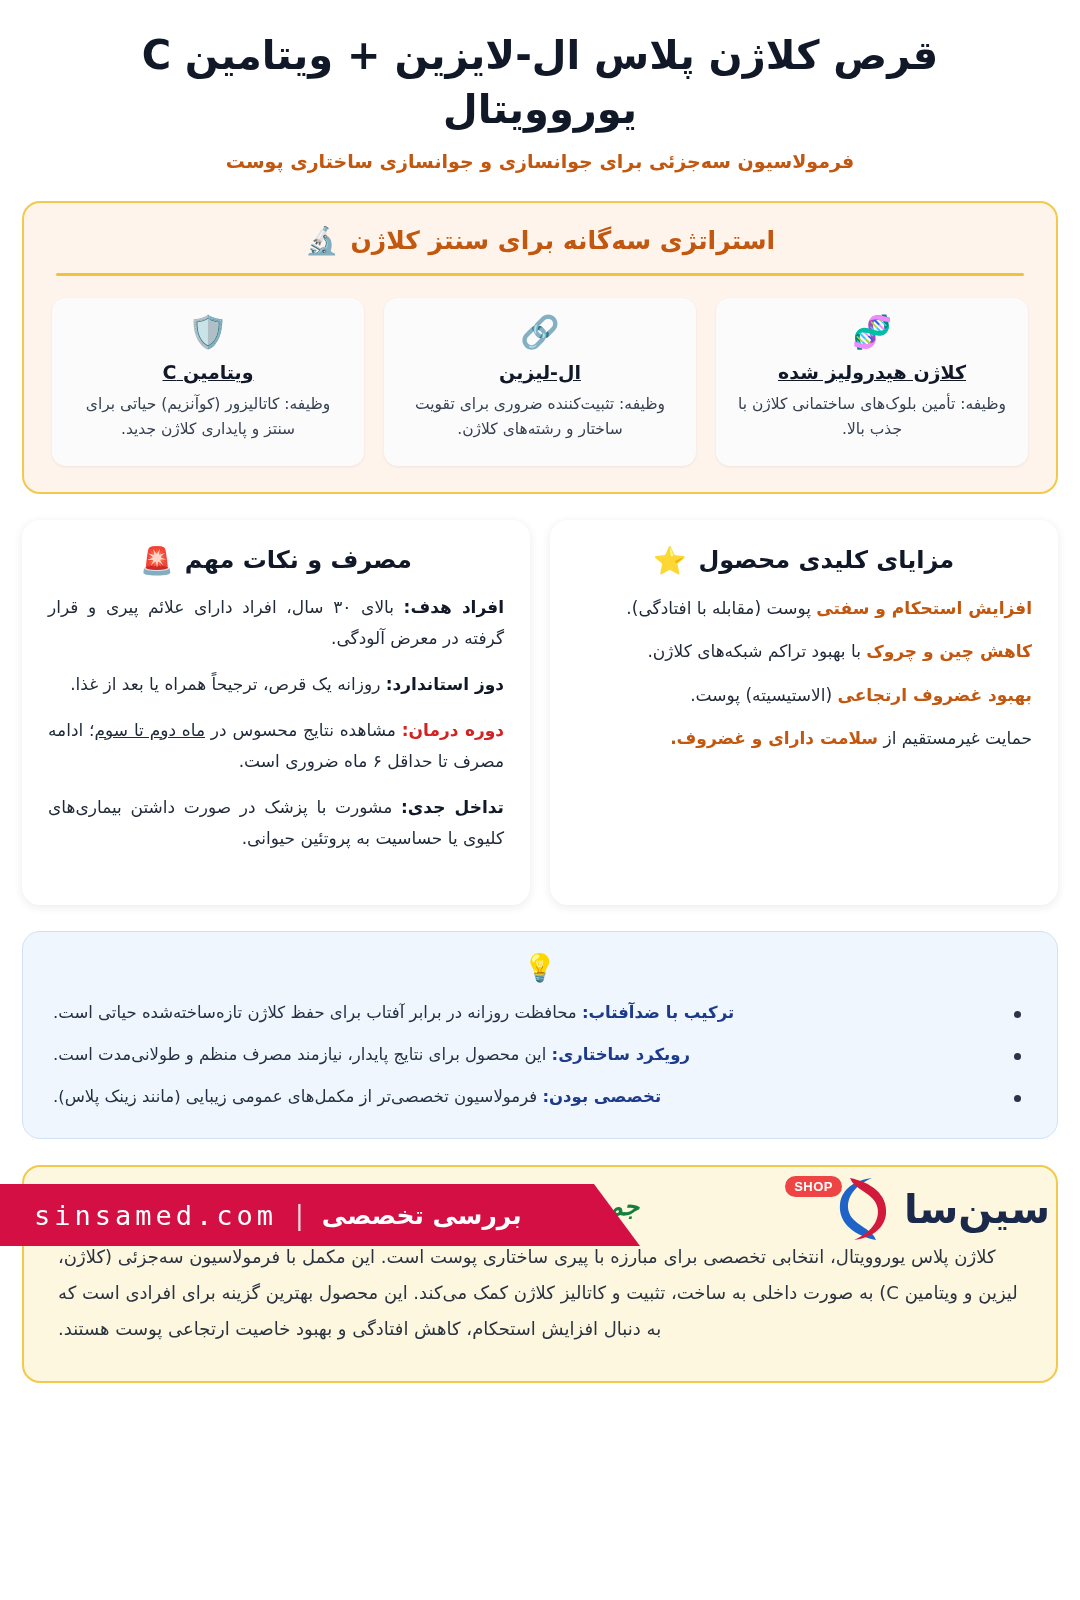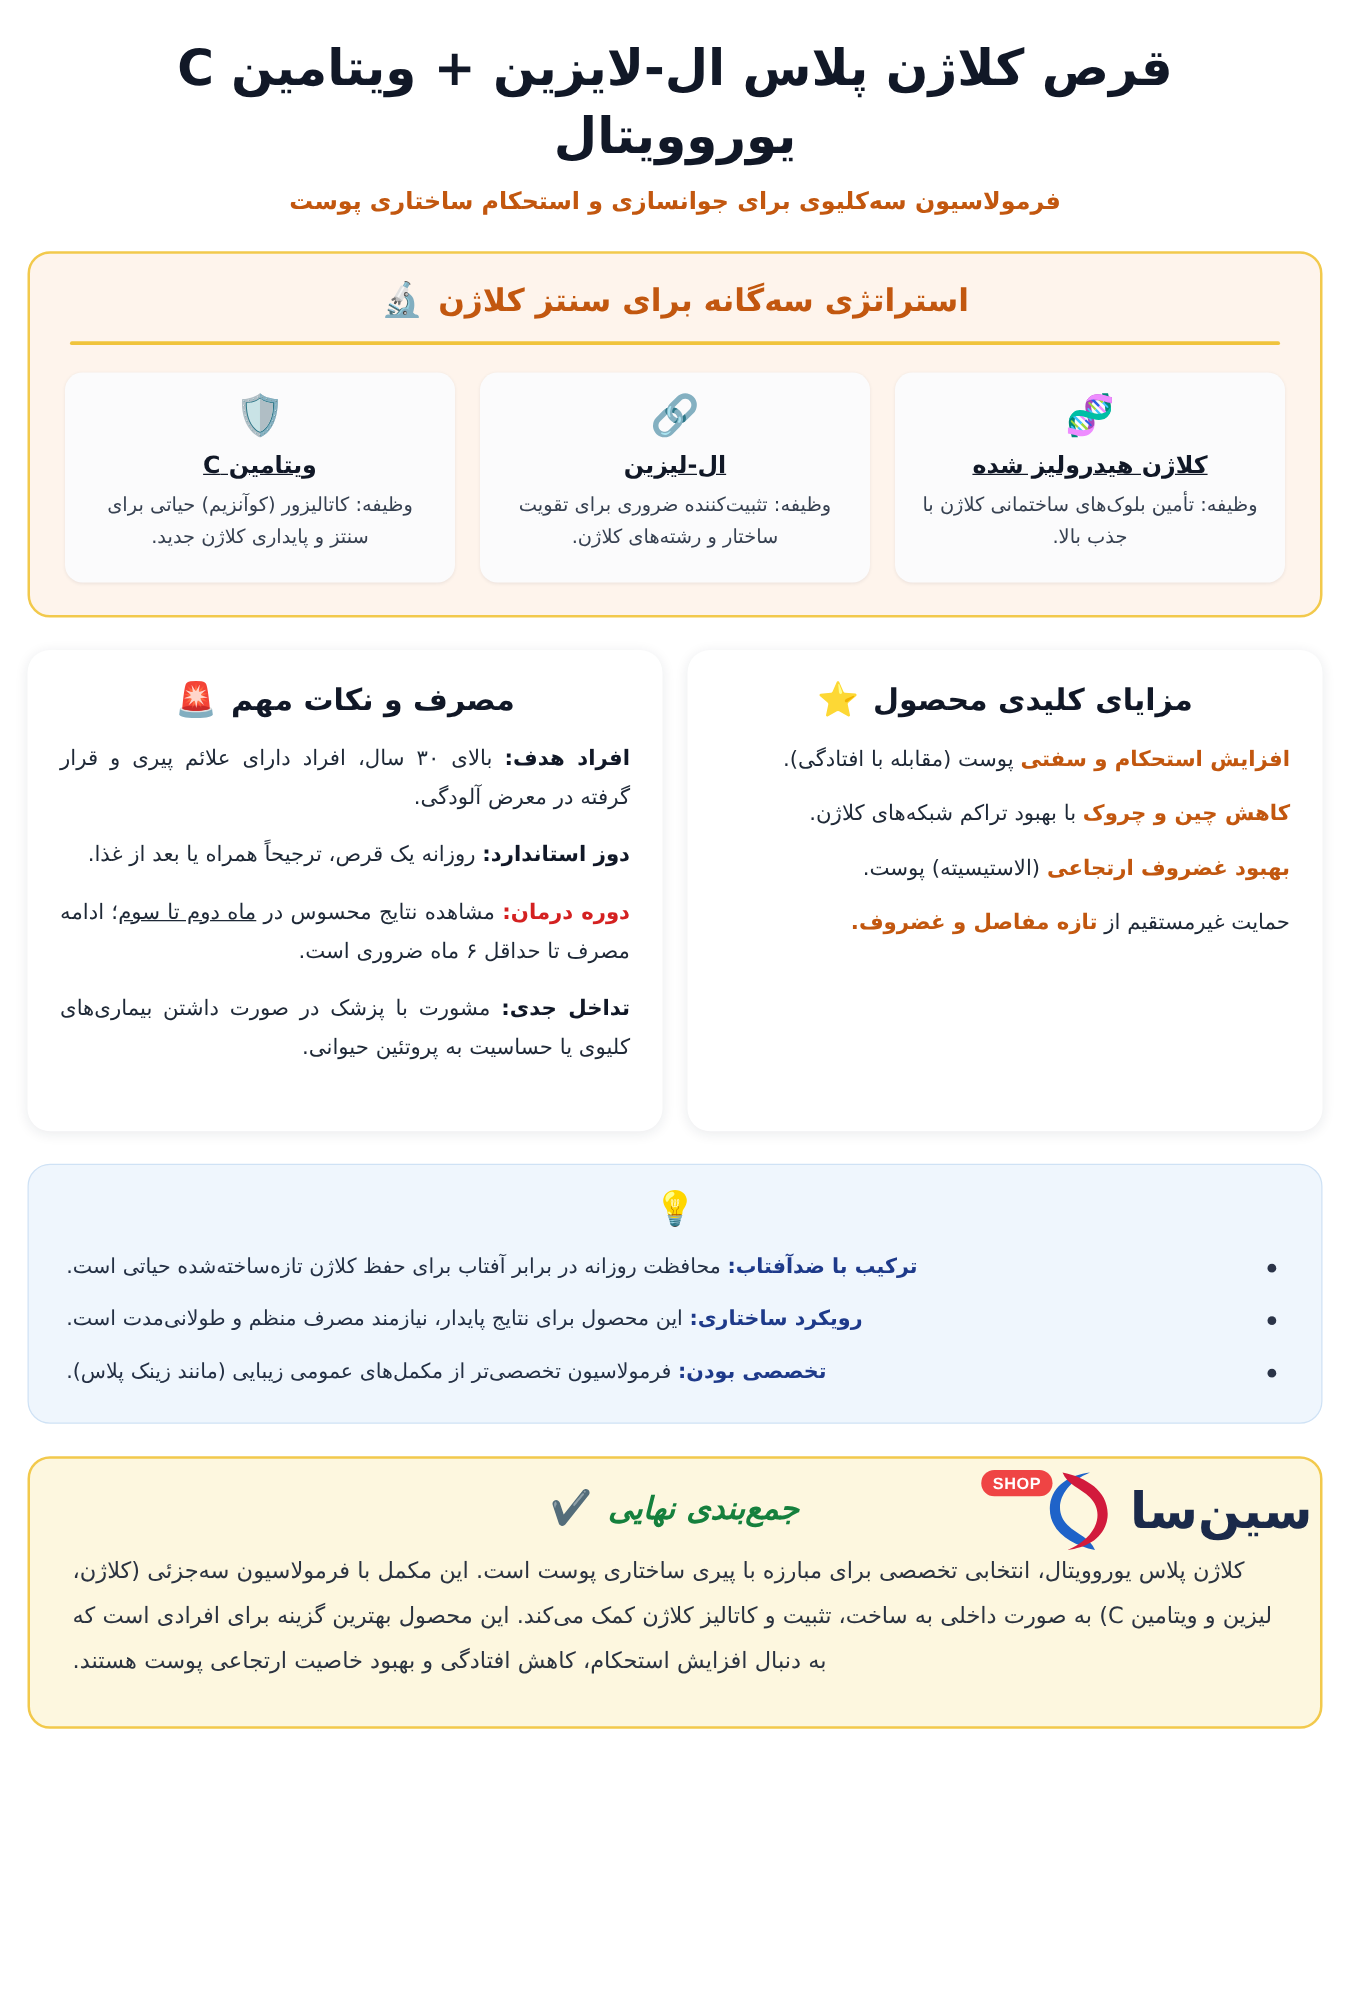--- a/index.html
+++ b/index.html
@@ -141,21 +141,21 @@
     font-family:"Liberation Sans",sans-serif;
   }
 </style>
 </head>
 <body>
 
 <div class="page">
 
   <div class="header">
     <h1 class="title">قرص کلاژن پلاس ال-لایزین + ویتامین C یوروویتال</h1>
-    <p class="subtitle">فرمولاسیون سه‌کلیوی برای جوانسازی و استحکام ساختاری پوست</p>
+    <p class="subtitle">فرمولاسیون سه‌جزئی برای جوانسازی و جوانسازی ساختاری پوست</p>
   </div>
 
   <div class="band band-orange">
     <div class="band-head head-orange">
       <span class="h-txt">استراتژی سه‌گانه برای سنتز کلاژن</span>
       <span class="emoji">🔬</span>
     </div>
     <div class="gold-rule"></div>
 
     <div class="trio">
@@ -188,21 +188,21 @@
         <div class="bline">
           <span class="hi">افزایش استحکام و سفتی</span><span> پوست (مقابله با افتادگی).</span>
         </div>
         <div class="bline">
           <span class="hi">کاهش چین و چروک</span><span> با بهبود تراکم شبکه‌های کلاژن.</span>
         </div>
         <div class="bline">
           <span class="hi">بهبود غضروف ارتجاعی</span><span> (الاستیسیته) پوست.</span>
         </div>
         <div class="bline">
-          <span>حمایت غیرمستقیم از </span><span class="hi">تازه مفاصل و غضروف.</span>
+          <span>حمایت غیرمستقیم از </span><span class="hi">سلامت دارای و غضروف.</span>
         </div>
       </div>
     </div>
 
     <div class="wcard">
       <div class="wcard-head">
         <span class="h-txt">مصرف و نکات مهم</span>
         <span class="emoji">🚨</span>
       </div>
       <div>
@@ -241,20 +241,25 @@
 
   <div class="band band-cream">
     <div class="band-head head-cream">
       <span class="h-txt">جمع‌بندی نهایی</span>
       <span class="emoji">✔️</span>
     </div>
     <div class="sum-text">کلاژن پلاس یوروویتال، انتخابی تخصصی برای مبارزه با پیری ساختاری پوست است. این مکمل با فرمولاسیون سه‌جزئی (کلاژن، لیزین و ویتامین C) به صورت داخلی به ساخت، تثبیت و کاتالیز کلاژن کمک می‌کند. این محصول بهترین گزینه برای افرادی است که به دنبال افزایش استحکام، کاهش افتادگی و بهبود خاصیت ارتجاعی پوست هستند.</div>
   </div>
 
   <div class="footer">
+    <div class="fbanner">
+      <span class="fdomain">sinsamed.com</span>
+      <span class="fsep">|</span>
+      <span class="ffa">بررسی تخصصی</span>
+    </div>
 
     <div class="logo">
       <span class="logo-word">سین‌سا</span>
       <span class="logo-mark">
         <svg width="62" height="70" viewBox="0 0 62 70" xmlns="http://www.w3.org/2000/svg">
           <path d="M40 4 C16 14, 10 34, 22 46 C30 54, 40 56, 44 66 C24 62, 6 50, 8 30 C10 14, 24 6, 40 4 Z" fill="#1F63C9"></path>
           <path d="M22 66 C46 56, 52 36, 40 24 C32 16, 22 14, 18 4 C38 8, 56 20, 54 40 C52 56, 38 64, 22 66 Z" fill="#D21A3C"></path>
         </svg>
         <span class="shop-pill">SHOP</span>
       </span>

